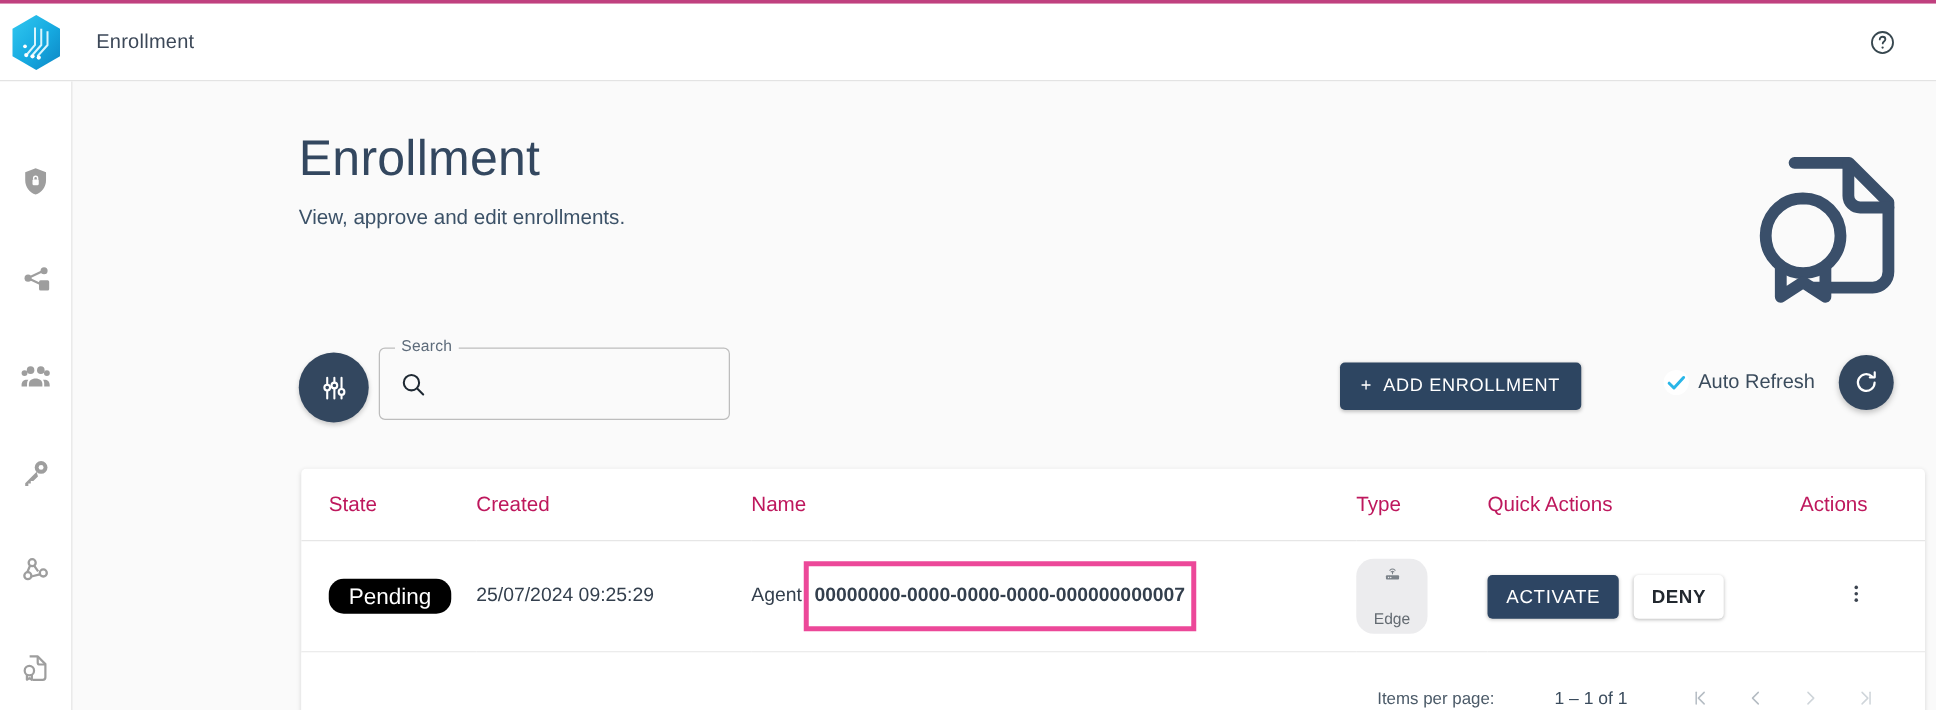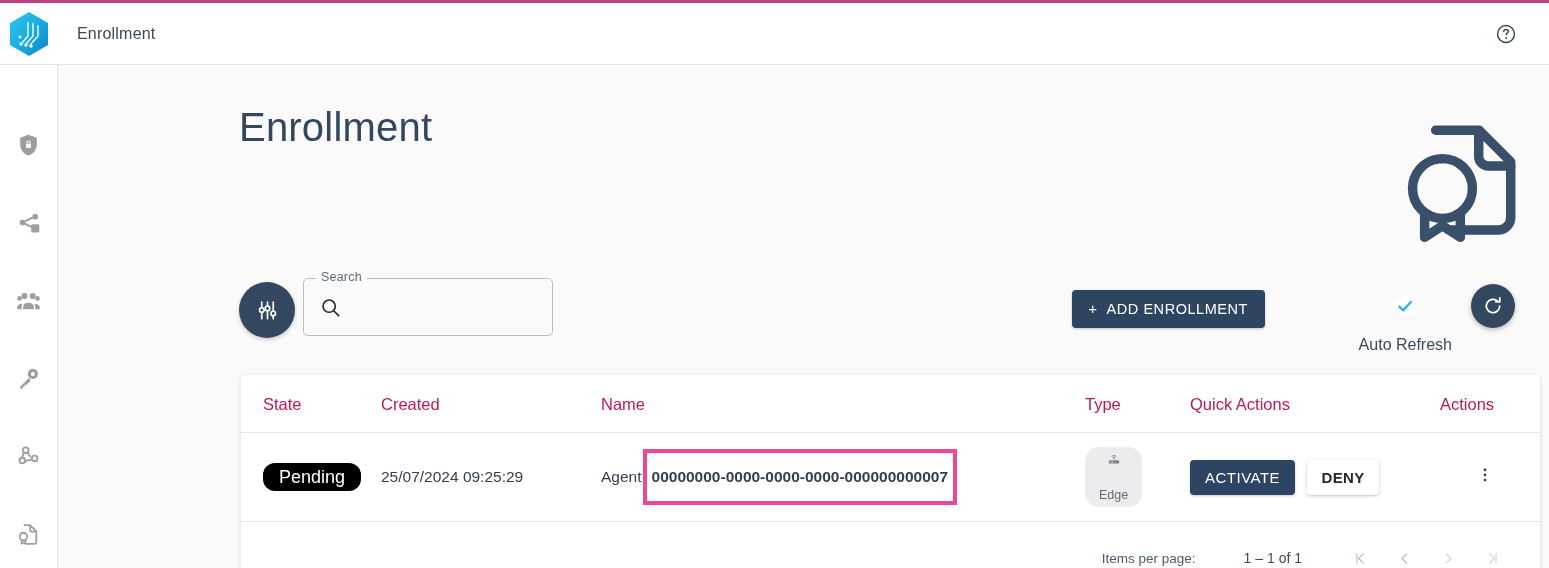--- a/index.html
+++ b/index.html
@@ -123,21 +123,21 @@
     width: 56px; height: 56px;
     border-radius: 50%;
     background: #33475f;
     display: flex; align-items: center; justify-content: center;
     cursor: pointer;
     box-shadow: 0 2px 4px rgba(0,0,0,.2);
   }
   .search-field {
     position: absolute;
     left: 64px; top: 0;
-    width: 250px;
+    width: 281px;
     height: 58px;
     border: 1px solid #bdbdbd;
     border-radius: 5px;
     background: #fafafa;
     display: flex;
     align-items: center;
     padding: 0 14px 0 15px;
   }
   .search-label {
     position: absolute;
@@ -175,23 +175,22 @@
     gap: 9px;
     cursor: pointer;
     box-shadow: 0 1px 3px rgba(0,0,0,.22);
   }
   .auto-refresh {
     position: absolute;
     right: 75px;
     top: 17px;
     display: flex;
     align-items: center;
-    gap: 19px;
-    cursor: pointer;
-    flex-direction: column;
+    gap: 7px;
+    cursor: pointer;
   }
   .auto-refresh-label {
     font-size: 16px;
     color: #3a4b5c;
     white-space: nowrap;
   }
   .refresh-fab {
     position: absolute;
     right: 12px;
     top: 6px;
@@ -420,20 +419,21 @@
     <div class="hero-icon">
       <svg width="126" height="152" viewBox="0 0 24 26" fill="none" stroke="#3a4f6a" stroke-width="1.8">
         <path d="M6.6 4.1h8.3l6 6v10.6a2.4 2.4 0 0 1-2.4 2.4H9.2" stroke-linejoin="round" stroke-linecap="round"></path>
         <path d="M14.8 4.2v4.9a1.8 1.8 0 0 0 1.8 1.8h4.3" stroke-linejoin="round" stroke-linecap="round"></path>
         <path d="M6.9 9.6c-2.7.45-4.7 2.8-4.7 5.6a5.7 5.7 0 0 0 5.7 5.7 5.7 5.7 0 0 0 5.7-5.7 5.7 5.7 0 0 0-5.7-5.7z" stroke-linejoin="round"></path>
         <path d="M4.5 19.9v4.6l3.4-2.2 3.4 2.2v-4.6" stroke-linejoin="round" stroke-linecap="round"></path>
       </svg>
     </div>
 
     <h1 class="page-title">Enrollment</h1>
+    <p class="page-subtitle">View, approve and edit enrollments.</p>
 
     <div class="toolbar">
 
       <div class="filter-fab">
         <svg width="25" height="25" viewBox="0 0 24 24" fill="none" stroke="#ffffff" stroke-width="1.6">
           <path d="M6.5 4v5.2M6.5 14v6M12 4v3.5M12 12.4V20M17.5 4v8.4M17.5 17.4V20" stroke-linecap="round"></path>
           <circle cx="6.5" cy="11.6" r="2.2"></circle>
           <circle cx="12" cy="10" r="2.2"></circle>
           <circle cx="17.5" cy="14.9" r="2.2"></circle>
         </svg>

